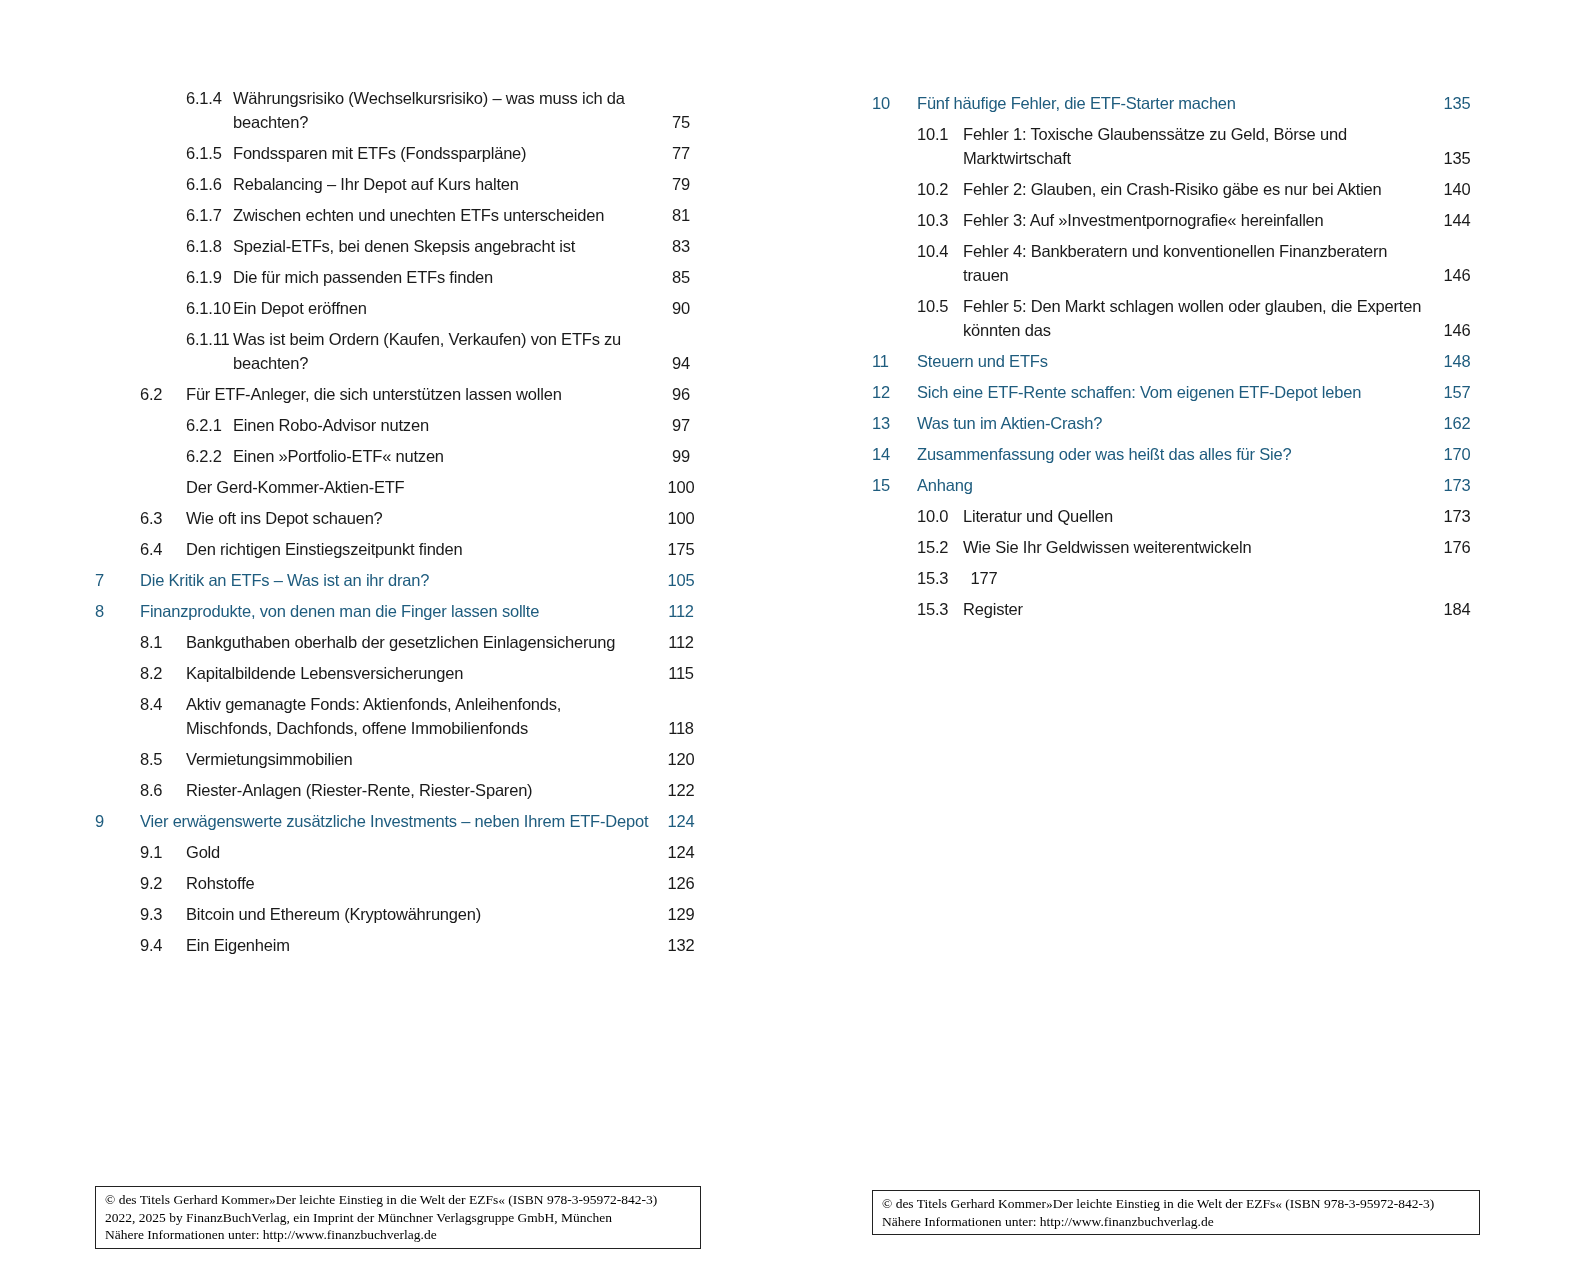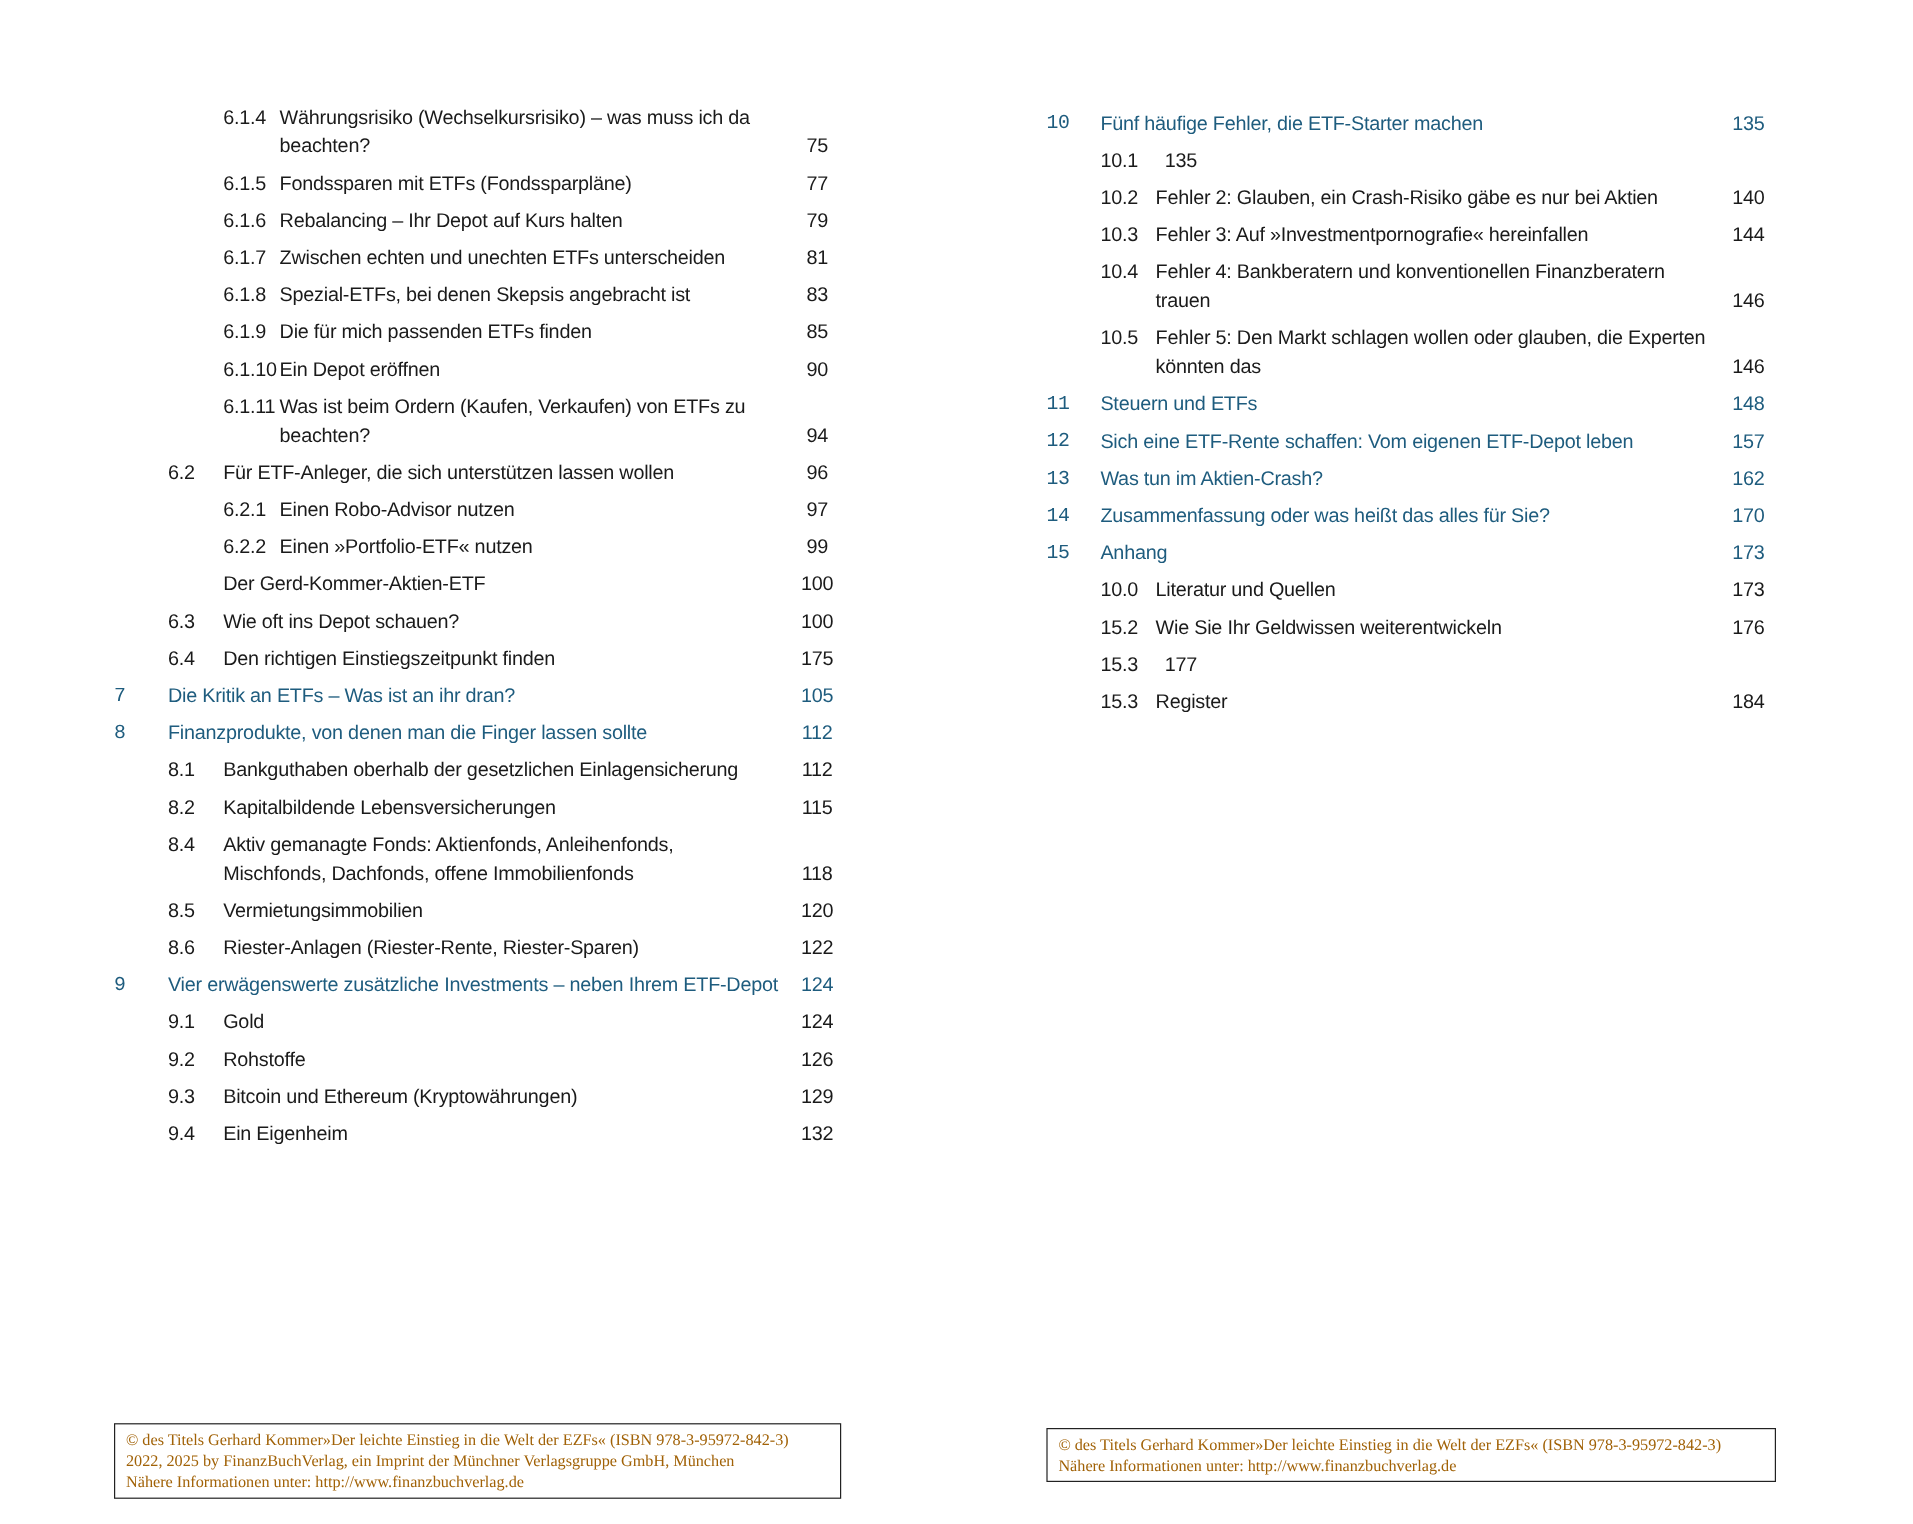--- a/index.html
+++ b/index.html
@@ -21,37 +21,37 @@
     align-items:flex-end;
     font-size:16.5px;
     line-height:24px;
     letter-spacing:-0.2px;
     margin-bottom:7px;
   }
   .toc-row .num{flex:0 0 auto;align-self:flex-start;}
   .toc-row .label{flex:1 1 auto;padding-right:10px;}
   .toc-row .page{flex:0 0 42px;text-align:center;}
 
-  .lvl1 .num{width:45px;font-family:Liberation Mono, monospace;}
+  .lvl1 .num{width:45px;}
   .lvl2{padding-left:45px;}
   .lvl2 .num{width:46px;}
   .lvl3{padding-left:91px;}
   .lvl3 .num{width:47px;}
 
   .chapter{color:var(--chapter-blue,#1e5c7e);margin-top:5px;}
   .chapter .page{color:var(--chapter-blue,#1e5c7e);}
 
   .footer{
     position:absolute;
     border:1px solid #222222;
     font-family:"Liberation Serif",serif;
     font-size:13.5px;
     line-height:17.5px;
     padding:4px 9px;
-    color:#a16207;
+    color:#000000;
     background:#ffffff;
   }
   .footer-left{left:95px;top:1186px;width:586px;}
   .footer-right{left:872px;top:1190px;width:588px;}
 </style>
 </head>
 <body>
 
 <div id="canvas" style="color: rgb(26, 26, 26);">
 
@@ -188,20 +188,21 @@
     </div>
 
   <div class="col col-right" id="col-right">
       <div class="toc-row lvl1 chapter">
         <span class="num">10</span>
         <span class="label">Fünf häufige Fehler, die ETF-Starter machen</span>
         <span class="page">135</span>
       </div>
       <div class="toc-row lvl2">
         <span class="num">10.1</span>
+        <span class="label">Fehler 1: Toxische Glaubenssätze zu Geld, Börse und Marktwirtschaft</span>
         <span class="page">135</span>
       </div>
       <div class="toc-row lvl2">
         <span class="num">10.2</span>
         <span class="label">Fehler 2: Glauben, ein Crash-Risiko gäbe es nur bei Aktien</span>
         <span class="page">140</span>
       </div>
       <div class="toc-row lvl2">
         <span class="num">10.3</span>
         <span class="label">Fehler 3: Auf »Investmentpornografie« hereinfallen</span>

